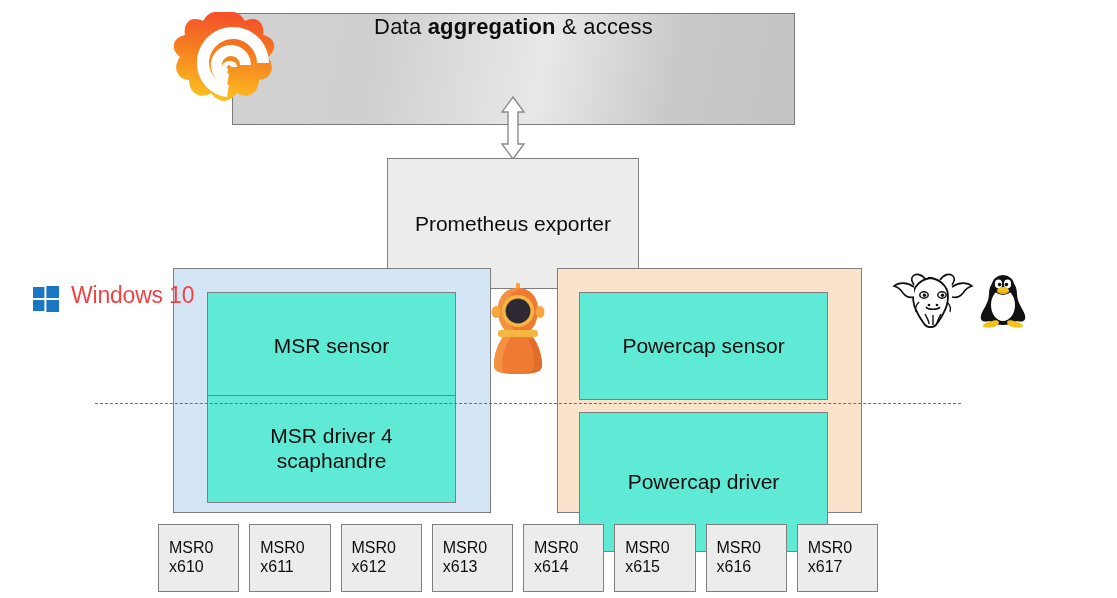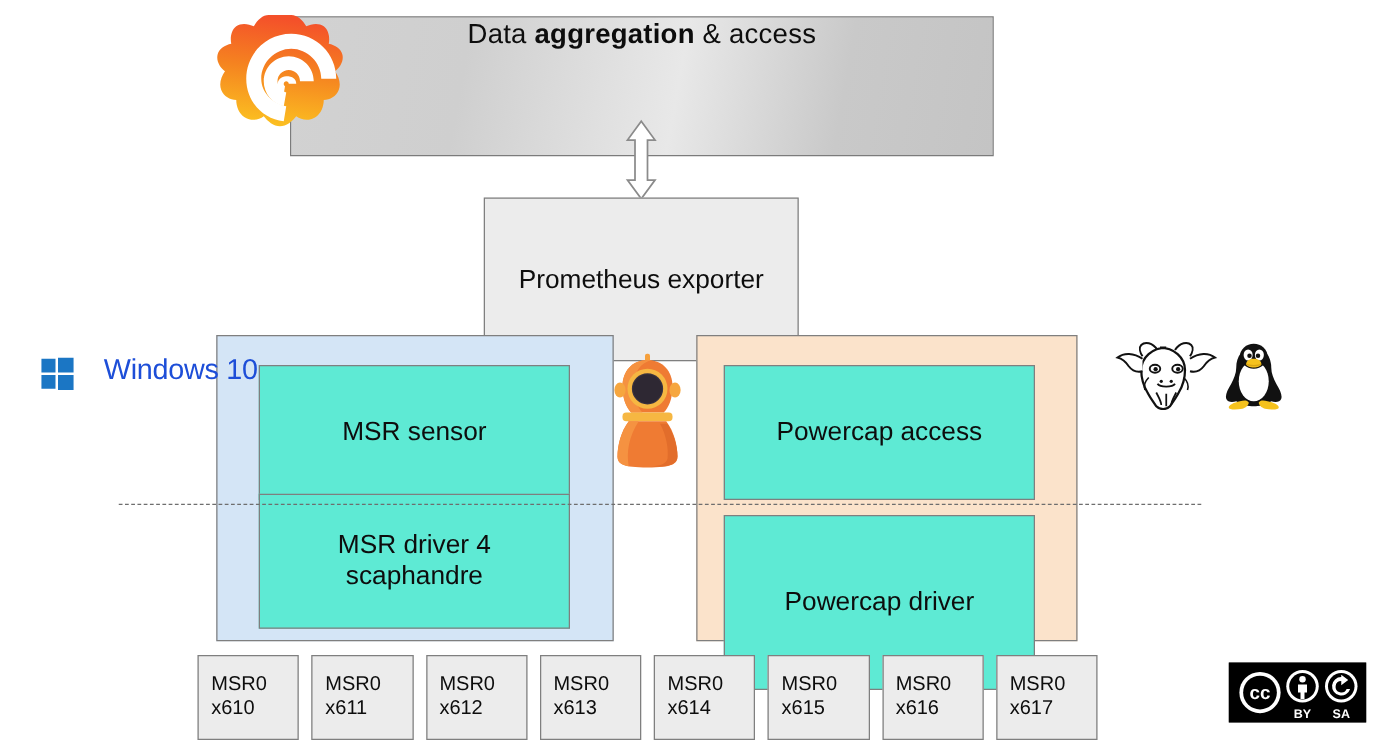--- a/index.html
+++ b/index.html
@@ -105,22 +105,22 @@
     border-top: 1.6px dashed #6e6e6e;
   }
 
   
   #windows-logo-group { left: 33px; top: 282px; width: 136px; height: 36px; }
   #windows-logo-mark {
     position: absolute; left: 0; top: 4px;
     width: 26px; height: 26px;
   }
   #windows-logo-text {
-    position: absolute; left: 50px; top: 0px;
-    font-size: 23px; color: #1d4ed8; white-space: nowrap;
+    position: absolute; left: 38px; top: 0px;
+    font-size: 23px; color: #ef4444; white-space: nowrap;
     font-family: "Liberation Sans", sans-serif;
     letter-spacing: -0.2px;
   }
 
   
   #gnulinux-group { left: 876px; top: 272px; width: 178px; height: 80px; }
   #gnulinux-art { position: absolute; left: 12px; top: 0; width: 152px; height: 56px; }
   #gnulinux-text {
     position: absolute; left: 0; top: 52px; width: 178px;
     text-align: center; font-size: 28px; color: #121212;
@@ -228,21 +228,21 @@
     <div class="inner-box" id="msr-driver-box">
       <span>
         <span>MSR driver 4</span><br>
         <span>scaphandre</span>
       </span>
     </div>
   </div>
 
   <div class="abs os-panel" id="linux-panel">
     <div class="inner-box" id="powercap-sensor-box">
-      <span>Powercap access</span>
+      <span>Powercap sensor</span>
     </div>
     <div class="inner-box" id="powercap-driver-box">
       <span>Powercap driver</span>
     </div>
   </div>
 
   <div class="abs" id="userspace-kernel-divider"></div>
 
   <div class="abs" id="windows-logo-group">
     <svg id="windows-logo-mark" viewBox="0 0 26 26" width="26" height="26" xmlns="http://www.w3.org/2000/svg">
@@ -351,36 +351,14 @@
     <div class="msr-register">
       <span class="reg-line">MSR0</span>
       <span class="reg-line">x616</span>
     </div>
     <div class="msr-register">
       <span class="reg-line">MSR0</span>
       <span class="reg-line">x617</span>
     </div>
   </div>
 
-  <div class="abs" id="cc-license-badge">
-    <svg viewBox="0 0 110 48" width="110" height="48" xmlns="http://www.w3.org/2000/svg">
-      <rect x="0" y="0" width="110" height="48" fill="#000000"></rect>
-
-      <circle cx="25" cy="24" r="16.5" fill="#ffffff"></circle>
-      <circle cx="25" cy="24" r="13.5" fill="#000000"></circle>
-      <g fill="#ffffff" font-family="Liberation Sans, sans-serif" font-size="15" font-weight="bold">
-        <text x="25" y="29.5" text-anchor="middle">cc</text>
-      </g>
-
-      <circle cx="59" cy="19" r="13" fill="#ffffff"></circle>
-      <circle cx="59" cy="19" r="10.6" fill="#000000"></circle>
-      <circle cx="59" cy="13.4" r="2.6" fill="#ffffff"></circle>
-      <path d="M55.4 17.6 h7.2 v6.4 h-2 v5.2 h-3.2 v-5.2 h-2 z" fill="#ffffff"></path>
-      <text x="59" y="44" text-anchor="middle" fill="#ffffff" font-family="Liberation Sans, sans-serif" font-size="10" font-weight="bold">BY</text>
-
-      <circle cx="90" cy="19" r="13" fill="#ffffff"></circle>
-      <circle cx="90" cy="19" r="10.6" fill="#000000"></circle>
-      <path d="M90 11.6 a7.4 7.4 0 1 0 7.1 9.6 l-2.8 0 a4.6 4.6 0 1 1 -4.3 -6.4 l0 3.4 l5.6 -4.2 l-5.6 -4.2 z" fill="#ffffff"></path>
-      <text x="90" y="44" text-anchor="middle" fill="#ffffff" font-family="Liberation Sans, sans-serif" font-size="10" font-weight="bold">SA</text>
-    </svg>
-  </div>
 
 </div>
 
 </body></html>

